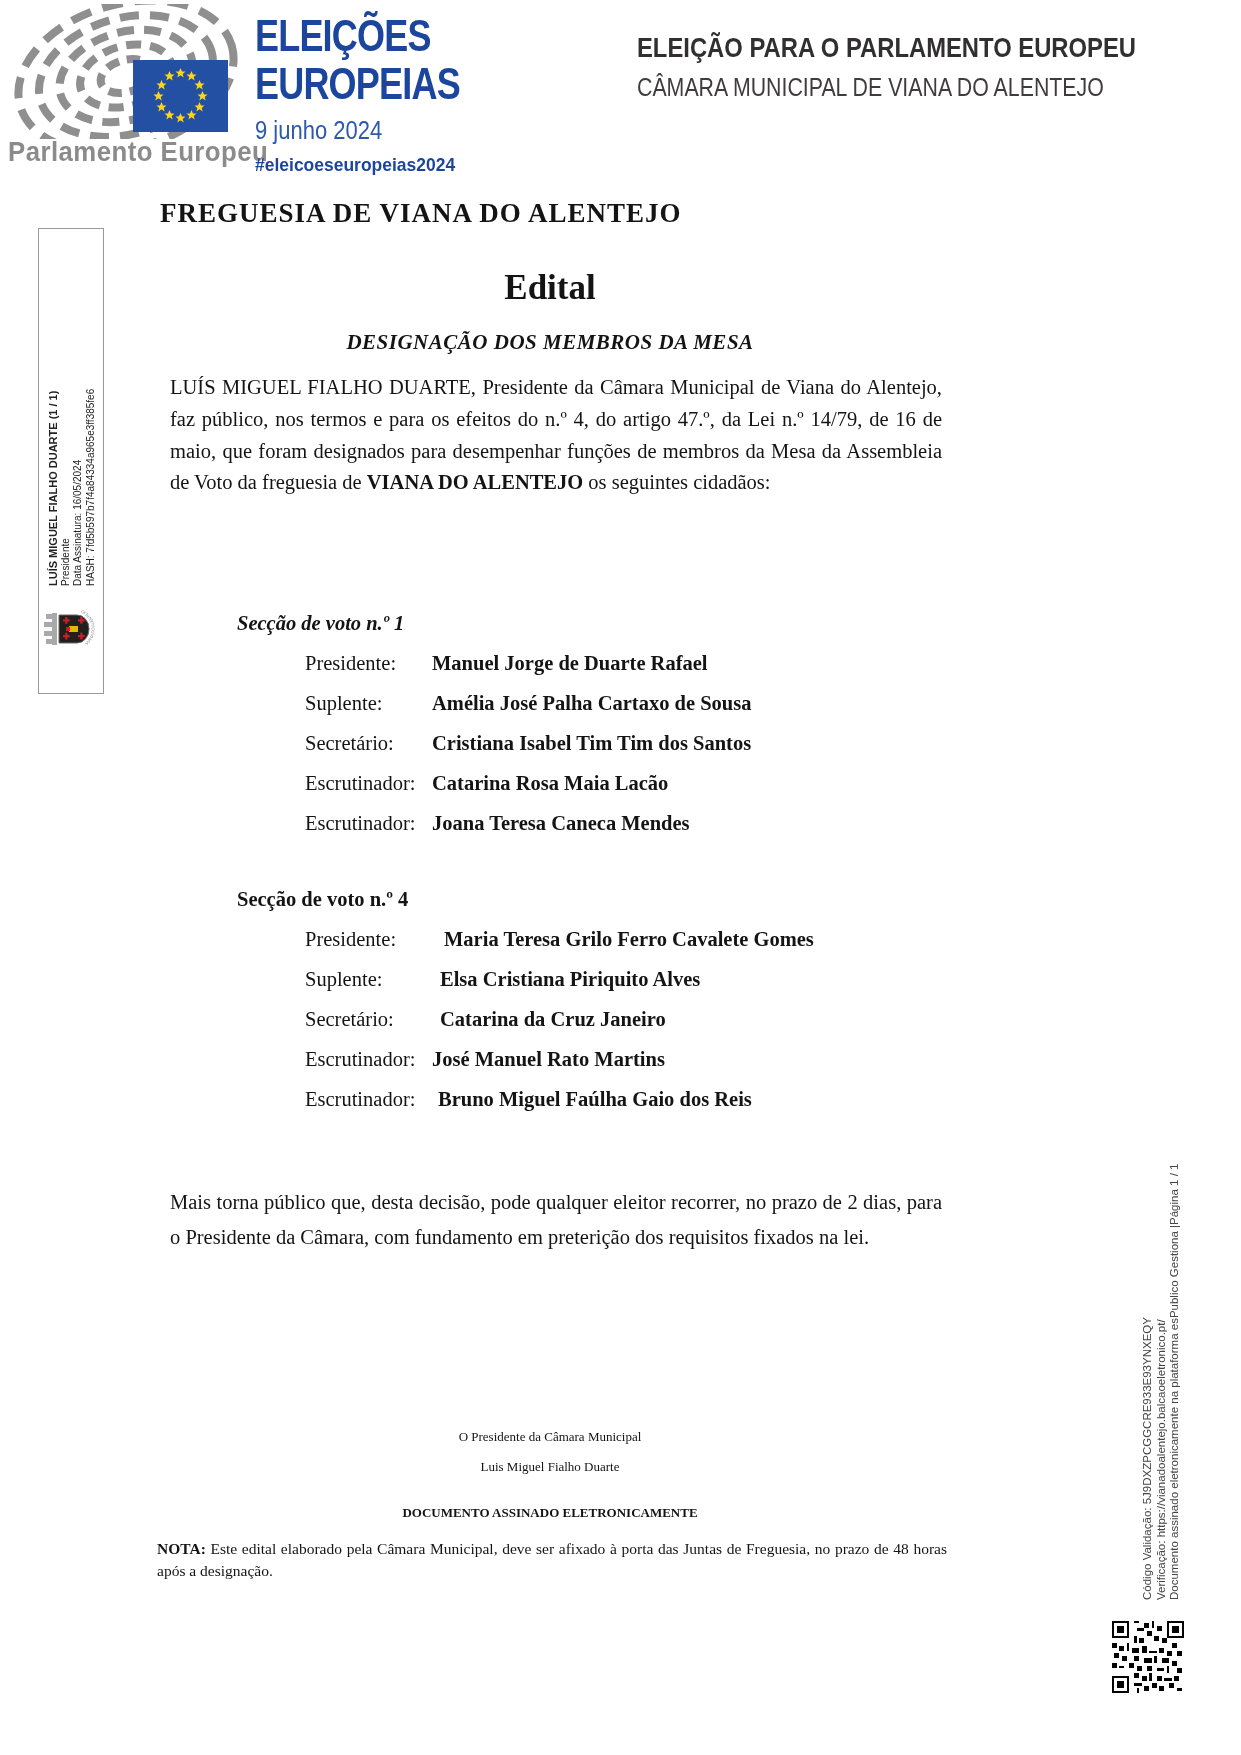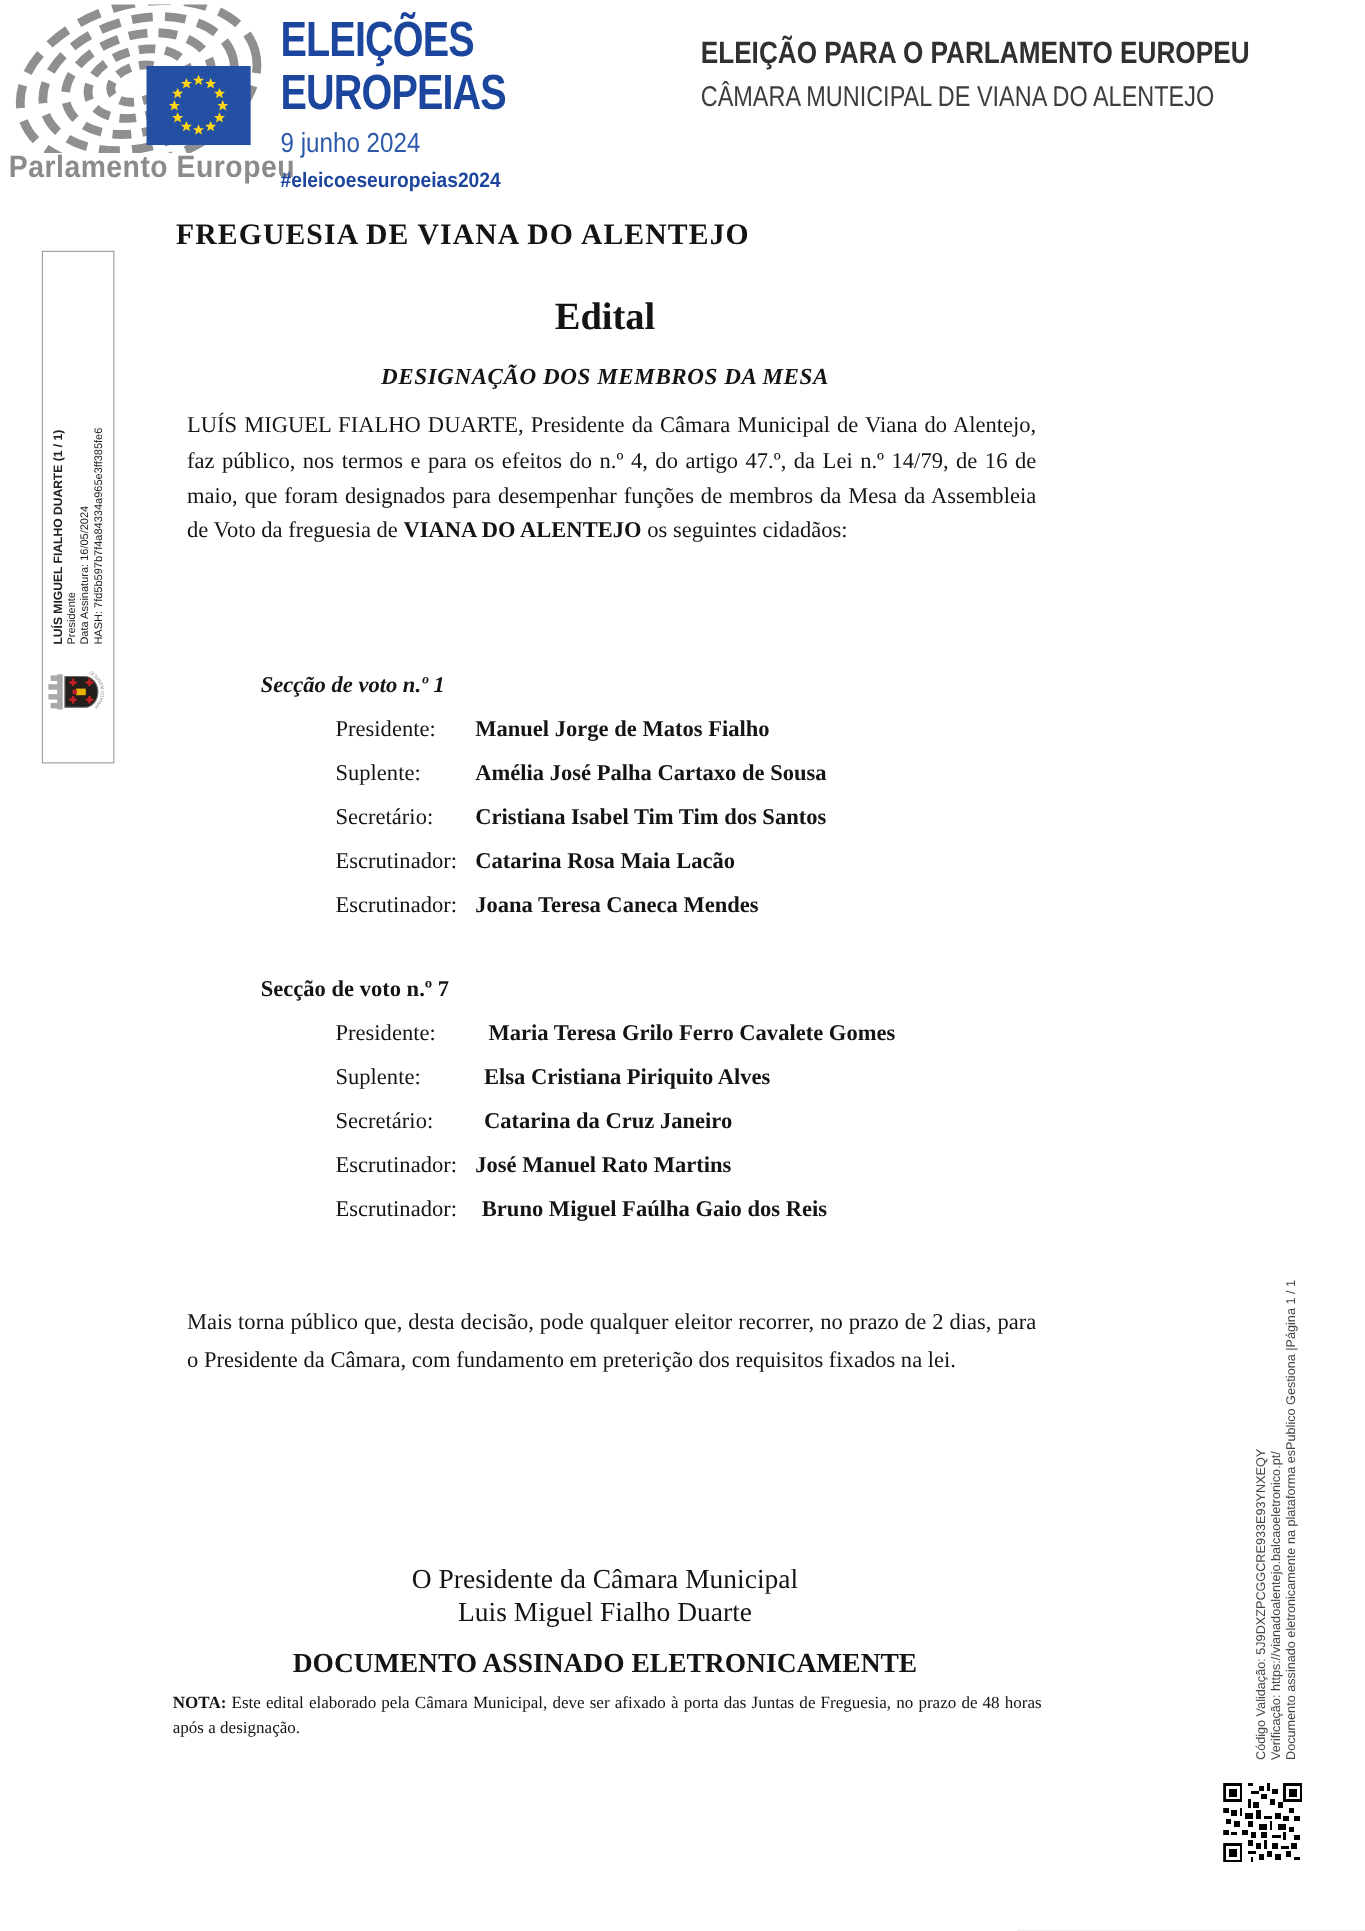--- a/index.html
+++ b/index.html
@@ -101,21 +101,21 @@
   .member-row{left:305px;width:640px;font-size:20.5px;white-space:nowrap;display:flex;align-items:center;}
   .member-label{width:127px;flex:0 0 127px;}
   .member-name{font-weight:700;}
   .closing{
     left:170px;top:1185px;width:772px;
     font-size:20.5px;line-height:35px;text-align:justify;
   }
   .placedate{left:170px;top:1340px;font-size:20.5px;white-space:nowrap;}
   .signoff{
     left:160px;top:1422px;width:780px;text-align:center;
-    font-size:25px;line-height:30px;
+    font-size:13px;line-height:30px;
   }
   .signoff .electronic{font-weight:700;margin-top:16px;}
   .nota{
     left:157px;top:1538px;width:790px;
     font-size:15.5px;line-height:22px;text-align:justify;
   }
 
   
   .validation{
     left:1141px;top:1600px;width:466px;
@@ -210,40 +210,40 @@
 
   <div class="abs freguesia">FREGUESIA DE VIANA DO ALENTEJO</div>
   <div class="abs edital">Edital</div>
   <div class="abs designacao">DESIGNAÇÃO DOS MEMBROS DA MESA</div>
 
   <div class="abs intro"><span>LUÍS MIGUEL FIALHO DUARTE, Presidente da Câmara Municipal de Viana do Alentejo, faz público, nos termos e para os efeitos do n.º 4, do artigo 47.º, da Lei n.º 14/79, de 16 de maio, que foram designados para desempenhar funções de membros da Mesa da Assembleia de Voto da freguesia de </span><b>VIANA DO ALENTEJO</b><span> os seguintes cidadãos:</span></div>
 
   <div class="abs section-head" style="top:612px;font-style:italic;">Secção de voto n.º 1</div>
   <div class="abs member-row" style="top:652px;">
     <span class="member-label">Presidente:</span>
-    <span class="member-name">Manuel Jorge de Matos Fialho</span>
+    <span class="member-name">Manuel Jorge de Duarte Rafael</span>
   </div>
   <div class="abs member-row" style="top:692px;">
     <span class="member-label">Suplente:</span>
     <span class="member-name">Amélia José Palha Cartaxo de Sousa</span>
   </div>
   <div class="abs member-row" style="top:732px;">
     <span class="member-label">Secretário:</span>
     <span class="member-name">Cristiana Isabel Tim Tim dos Santos</span>
   </div>
   <div class="abs member-row" style="top:772px;">
     <span class="member-label">Escrutinador:</span>
     <span class="member-name">Catarina Rosa Maia Lacão</span>
   </div>
   <div class="abs member-row" style="top:812px;">
     <span class="member-label">Escrutinador:</span>
     <span class="member-name">Joana Teresa Caneca Mendes</span>
   </div>
 
-  <div class="abs section-head" style="top:888px;">Secção de voto n.º 7</div>
+  <div class="abs section-head" style="top:888px;">Secção de voto n.º 4</div>
   <div class="abs member-row" style="top:928px;">
     <span class="member-label">Presidente:</span>
     <span class="member-name" style="padding-left:12px;">Maria Teresa Grilo Ferro Cavalete Gomes</span>
   </div>
   <div class="abs member-row" style="top:968px;">
     <span class="member-label">Suplente:</span>
     <span class="member-name" style="padding-left:8px;">Elsa Cristiana Piriquito Alves</span>
   </div>
   <div class="abs member-row" style="top:1008px;">
     <span class="member-label">Secretário:</span>

